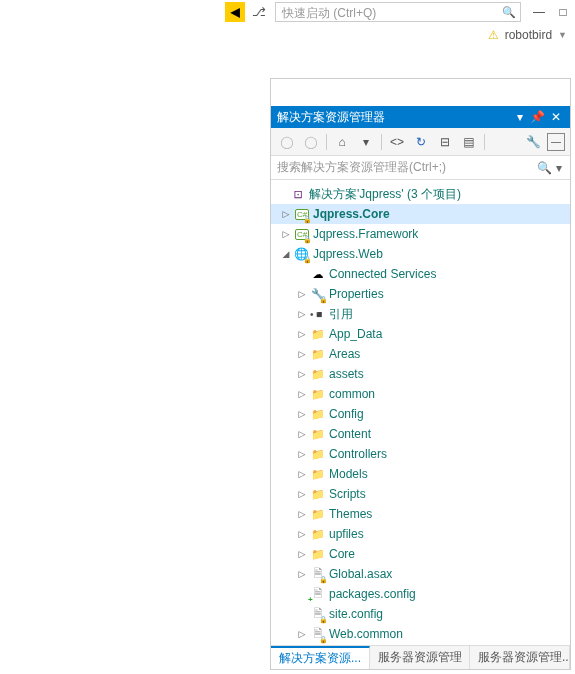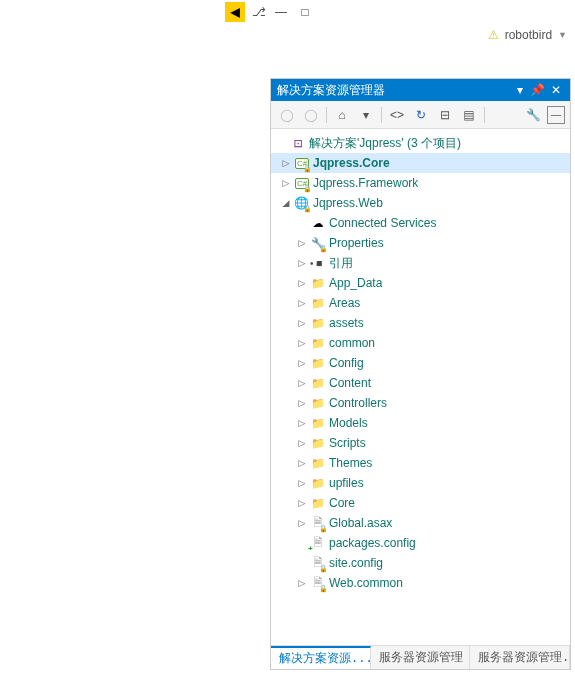--- a/index.html
+++ b/index.html
@@ -11,21 +11,21 @@
     .quick-launch { flex: 1; margin: 0 6px; height: 20px; border: 1px solid #ccc; padding: 2px 20px 2px 6px; color: #999; position: relative; }
     .quick-launch-search { position: absolute; right: 4px; top: 50%; transform: translateY(-50%); color: #666; font-size: 11px; }
     .win-btn { width: 20px; height: 20px; display: flex; align-items: center; justify-content: center; color: #444; margin: 0 2px; }
     
     .user-bar { position: absolute; top: 28px; right: 8px; display: flex; align-items: center; color: #555; }
     .warn-icon { color: #e6b800; margin-right: 6px; }
     .dropdown-arrow { margin-left: 6px; color: #888; font-size: 9px; }
     
     .panel { position: absolute; top: 78px; left: 270px; right: 4px; bottom: 4px; background: #fff; border: 1px solid #ccc; display: flex; flex-direction: column; }
     
-    .panel-title { background: #007acc; color: #fff; height: 22px; display: flex; align-items: center; padding: 0 6px; }
+    .panel-title { background: #007acc; color: #fff; height: 22px; display: flex; align-items: center; padding: 0 6px; margin-top: 27px; }
     .panel-title-text { flex: 1; }
     .panel-title-btn { width: 16px; height: 16px; display: flex; align-items: center; justify-content: center; margin-left: 2px; cursor: pointer; }
     
     .toolbar { height: 28px; border-bottom: 1px solid #ddd; display: flex; align-items: center; padding: 0 4px; background: #f5f5f5; }
     .toolbar-btn { width: 22px; height: 22px; display: flex; align-items: center; justify-content: center; color: #555; margin: 0 1px; cursor: pointer; }
     .toolbar-btn.disabled { color: #bbb; }
     .toolbar-sep { width: 1px; height: 16px; background: #ccc; margin: 0 3px; }
     .toolbar-spacer { flex: 1; }
     .toolbar-btn.boxed { border: 1px solid #888; width: 18px; height: 18px; font-size: 10px;}
     
@@ -45,32 +45,36 @@
     .sln-icon { color: #68217a; font-size: 11px; }
     .wrench-icon { color: #555; }
     .ref-icon { color: #555; font-size: 10px; }
     .file-icon { color: #888; font-size: 11px; }
     .lock-overlay { position: relative; }
     .lock-overlay::after { content: "🔒"; position: absolute; font-size: 7px; right: -2px; bottom: -2px; color: #3c7db8; }
     .plus-overlay { position: relative; }
     .plus-overlay::after { content: "+"; position: absolute; font-size: 8px; left: -2px; bottom: -2px; color: #22aa22; font-weight: bold;}
     
     .bottom-tabs { height: 24px; border-top: 1px solid #ddd; display: flex; align-items: stretch; background: #f5f5f5; }
-    .btab { padding: 0 8px; display: flex; align-items: center; color: #555; border-right: 1px solid #ddd; cursor: pointer; max-width: 100px; overflow: hidden; text-overflow: ellipsis; white-space: nowrap; font-family: Liberation Mono, monospace; }
+    .btab { padding: 0 8px; display: flex; align-items: center; color: #555; border-right: 1px solid #ddd; cursor: pointer; max-width: 100px; overflow: hidden; text-overflow: ellipsis; white-space: nowrap; }
     .btab.active { color: #007acc; background: #fff; border-top: 2px solid #007acc; }
     
     .indent1 { padding-left: 8px; }
     .indent2 { padding-left: 24px; }
   </style>
 </head>
 <body>
 
 <div class="top-bar">
   <div class="yellow-block">◀</div>
   <div class="top-icon">⎇</div>
+  <div class="quick-launch">
+    <span>快速启动 (Ctrl+Q)</span>
+    <span class="quick-launch-search">🔍</span>
+  </div>
   <div class="win-btn">—</div>
   <div class="win-btn">□</div>
 </div>
 
 <div class="user-bar">
   <span class="warn-icon">⚠</span>
   <span>robotbird</span>
   <span class="dropdown-arrow">▼</span>
 </div>
 
@@ -92,20 +96,24 @@
     <div class="toolbar-btn">&lt;&gt;</div>
     <div class="toolbar-btn" style="color:#2060c0">↻</div>
     <div class="toolbar-btn">⊟</div>
     <div class="toolbar-btn">▤</div>
     <div class="toolbar-sep"></div>
     <div class="toolbar-spacer"></div>
     <div class="toolbar-btn">🔧</div>
     <div class="toolbar-btn boxed">—</div>
   </div>
 
+  <div class="search-box">
+    <span>搜索解决方案资源管理器(Ctrl+;)</span>
+    <span class="search-box-icon">🔍 ▾</span>
+  </div>
 
   <div class="tree">
     <div class="tree-row">
       <span class="twisty"></span>
       <span class="tree-icon sln-icon">⊡</span>
       <span class="tree-label">解决方案'Jqpress' (3 个项目)</span>
     </div>
     <div class="tree-row selected indent1">
       <span class="twisty">▷</span>
       <span class="tree-icon lock-overlay">

